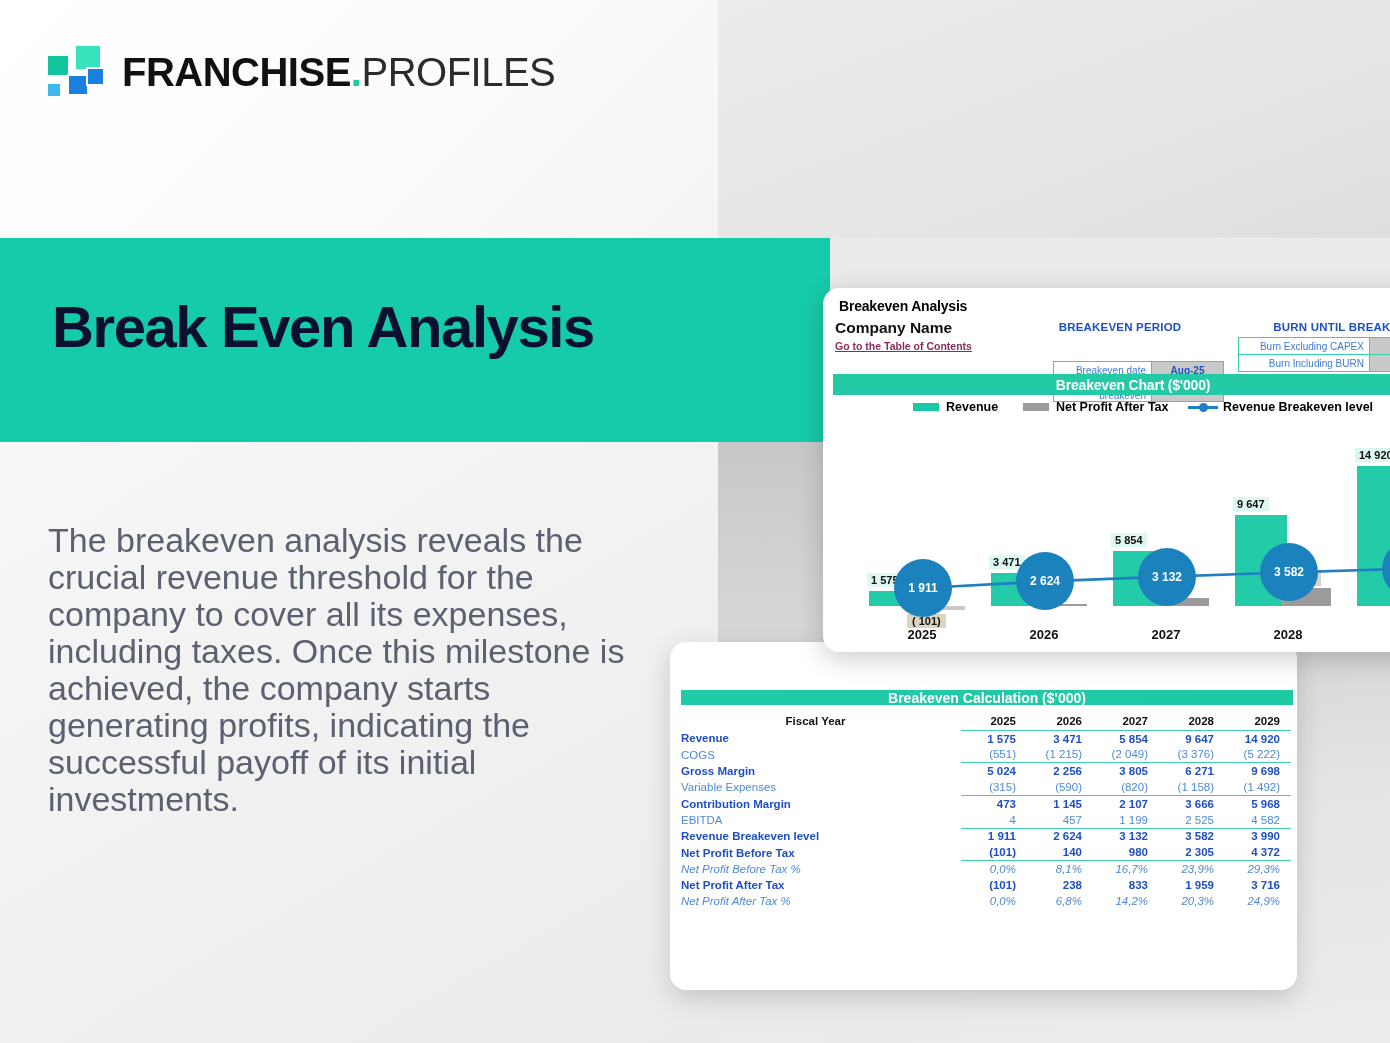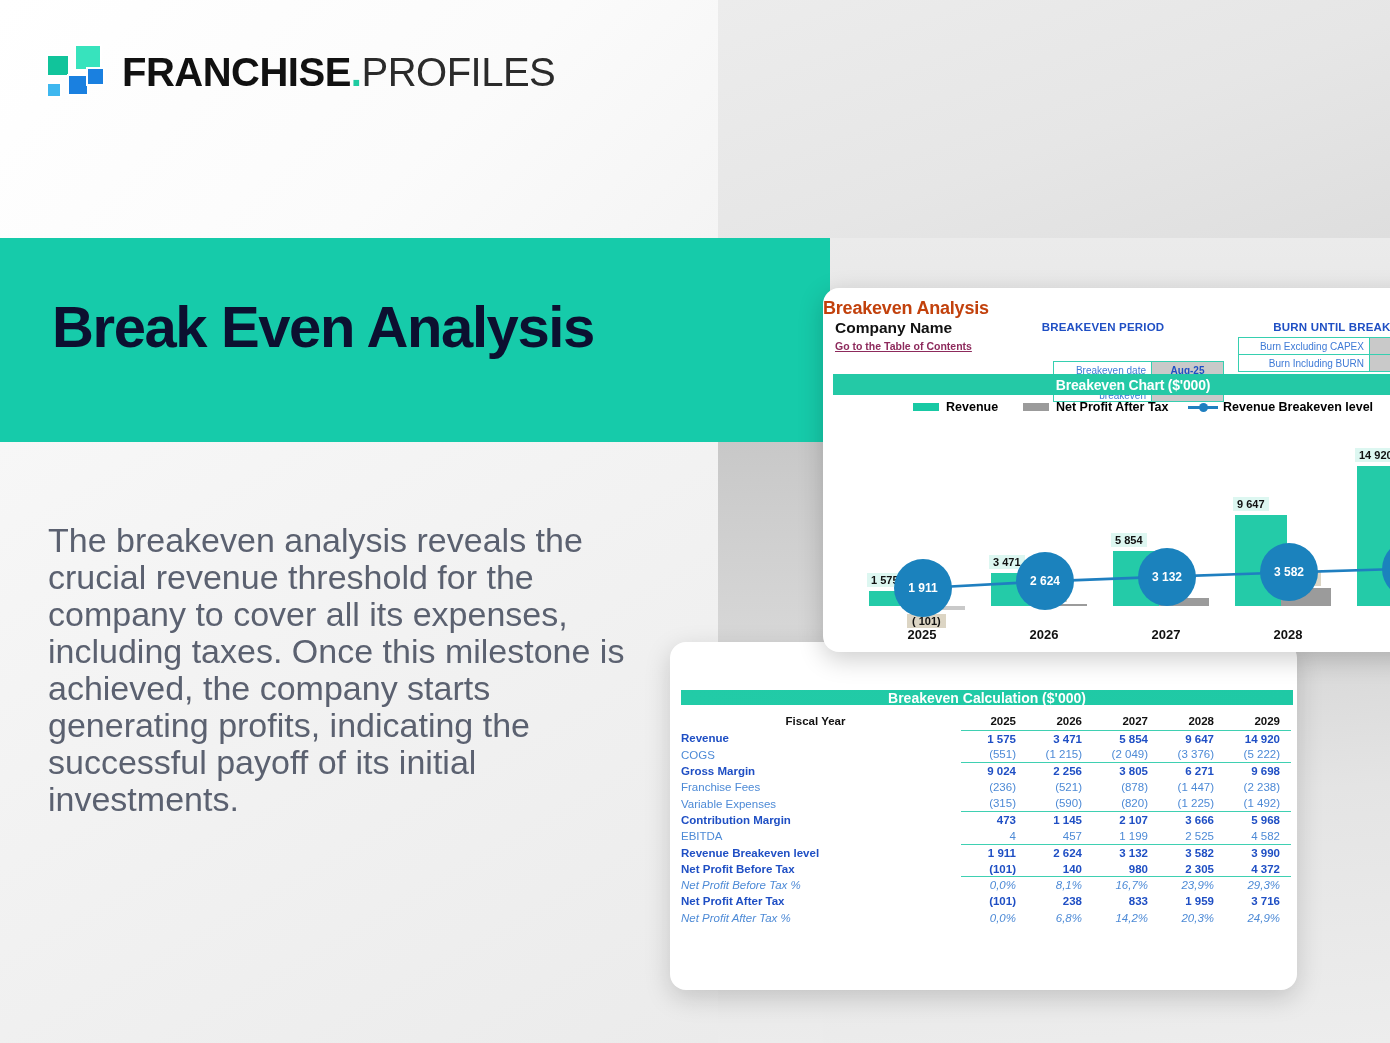--- a/index.html
+++ b/index.html
@@ -51,29 +51,29 @@
   
   #copy{ position:absolute; left:48px; top:522px; width:580px; z-index:5;
          font-size:34px; line-height:37px; color:#5b6170; }
 
   
   #chart-card{ position:absolute; left:823px; top:288px; width:610px; height:364px;
     background:#ffffff; border-radius:16px; z-index:8;
     box-shadow:0 7px 26px rgba(0,0,0,.20); overflow:hidden; }
   .cc-pad{ position:relative; width:100%; height:100%; }
 
-  .xl-title{ position:absolute; left:0; top:10px; font-size:18px; font-weight:bold;
-             color:#c2410c; letter-spacing:-.2px; }
+  .xl-title{ position:absolute; left:16px; top:10px; font-size:14px; font-weight:bold;
+             color:#000000; letter-spacing:-.2px; }
   .xl-company{ position:absolute; left:12px; top:31px; font-size:15.5px; font-weight:bold; color:#111; }
   .xl-toc{ position:absolute; left:12px; top:52px; font-size:10.5px; font-weight:bold;
            color:#8d2a5c; text-decoration:underline; }
 
   .blk-head{ position:absolute; font-size:11.5px; font-weight:bold; color:#1f4fc4;
              letter-spacing:.2px; text-align:center; }
-  #bp-head{ left:175px; top:33px; width:210px; }
+  #bp-head{ left:192px; top:33px; width:210px; }
   #bu-head{ left:410px; top:33px; width:230px; }
 
   .minitbl{ position:absolute; border-collapse:collapse; }
   .minitbl td{ border:1px solid #36cfb0; height:17px; font-size:10px; }
   .minitbl td.lbl{ color:#3e7ad6; text-align:right; padding-right:5px; background:#fff; }
   .minitbl td.val{ color:#1f4fc4; font-weight:bold; text-align:center; background:#c9c9c9; }
   #bp-tbl{ left:230px; top:49px;margin-top:24px; }
   #bp-tbl td.lbl{ width:98px; }
   #bp-tbl td.val{ width:72px; }
   #bu-tbl{ left:415px; top:49px; }
@@ -289,40 +289,32 @@
         <tr class="r-sub">
           <td class="c-lbl">COGS</td>
           <td class="c-num">(551)</td>
           <td class="c-num">(1 215)</td>
           <td class="c-num">(2 049)</td>
           <td class="c-num">(3 376)</td>
           <td class="c-num">(5 222)</td>
         </tr>
         <tr class="r-bold r-topline">
           <td class="c-lbl">Gross Margin</td>
-          <td class="c-num">9 024</td>
+          <td class="c-num">5 024</td>
           <td class="c-num">2 256</td>
           <td class="c-num">3 805</td>
           <td class="c-num">6 271</td>
           <td class="c-num">9 698</td>
-        </tr>
-        <tr class="r-sub">
-          <td class="c-lbl">Franchise Fees</td>
-          <td class="c-num">(236)</td>
-          <td class="c-num">(521)</td>
-          <td class="c-num">(878)</td>
-          <td class="c-num">(1 447)</td>
-          <td class="c-num">(2 238)</td>
         </tr>
         <tr class="r-sub">
           <td class="c-lbl">Variable Expenses</td>
           <td class="c-num">(315)</td>
           <td class="c-num">(590)</td>
           <td class="c-num">(820)</td>
-          <td class="c-num">(1 225)</td>
+          <td class="c-num">(1 158)</td>
           <td class="c-num">(1 492)</td>
         </tr>
         <tr class="r-bold r-topline">
           <td class="c-lbl">Contribution Margin</td>
           <td class="c-num">473</td>
           <td class="c-num">1 145</td>
           <td class="c-num">2 107</td>
           <td class="c-num">3 666</td>
           <td class="c-num">5 968</td>
         </tr>

